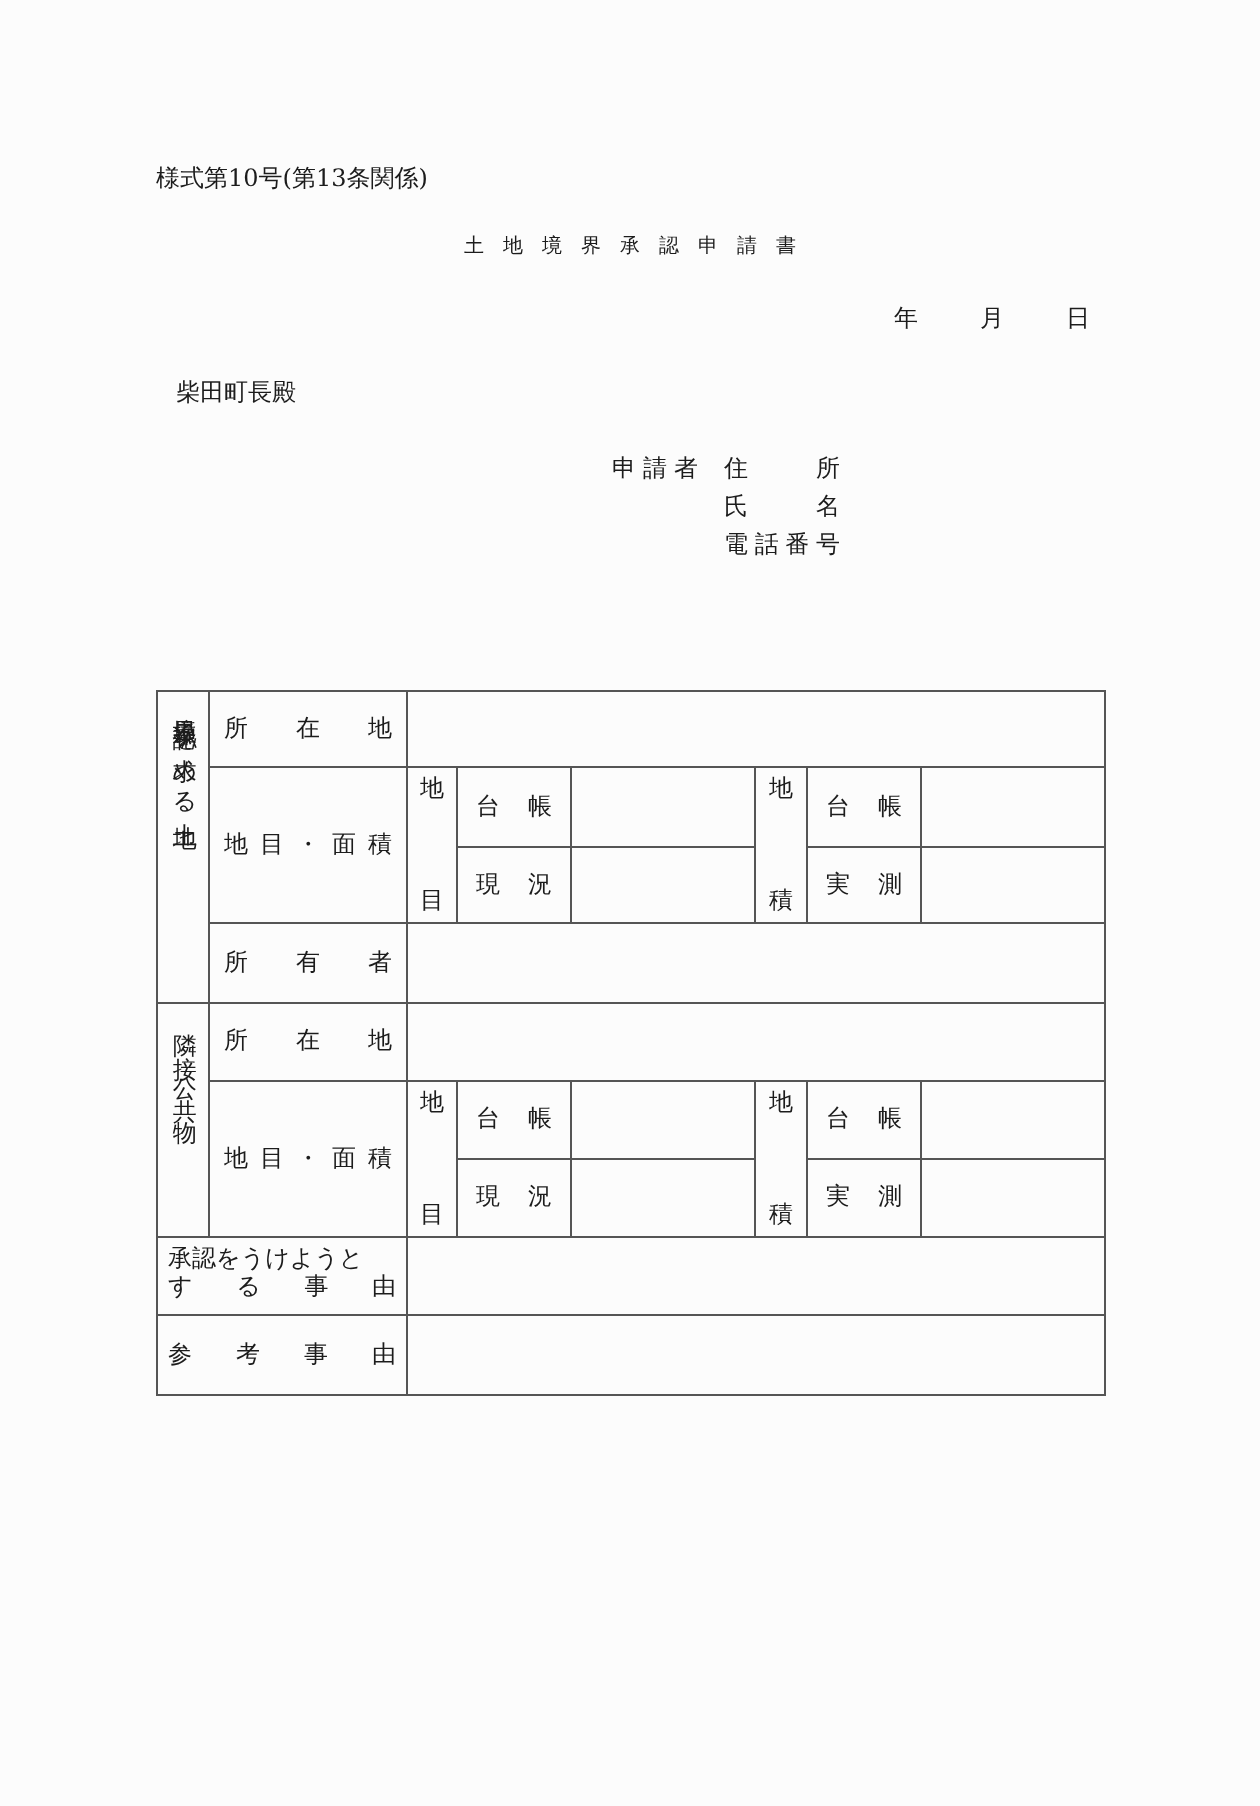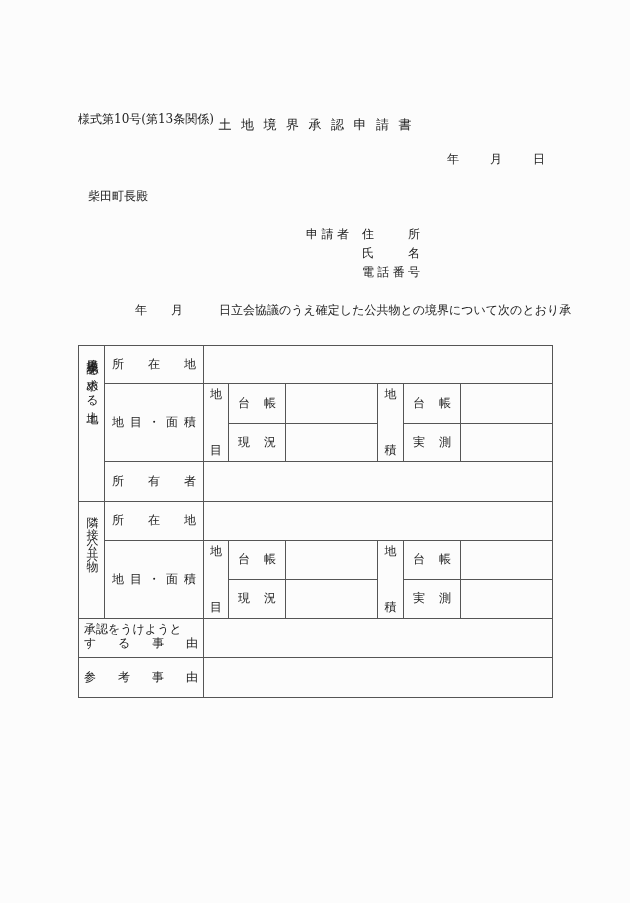--- a/index.html
+++ b/index.html
@@ -10,22 +10,22 @@
     font-size:12px;
   }
   .page{position:relative;width:630px;height:903px;overflow:hidden;}
   .abs{position:absolute;white-space:nowrap;line-height:1.15;}
 
   
   .jh{display:flex;justify-content:space-between;align-items:center;}
   
   .jv{display:flex;flex-direction:column;justify-content:space-between;align-items:center;height:70px;width:100%;box-sizing:border-box;}
 
-  .form-number{left:78px;top:83px;margin-top:30px;}
-  .doc-title{left:0;top:118px;width:630px;text-align:center;font-size:13px;letter-spacing:9.5px;text-indent:9.5px;}
+  .form-number{left:78px;top:83px;}
+  .doc-title{left:0;top:118px;width:630px;text-align:center;font-size:10px;letter-spacing:9.5px;text-indent:9.5px;}
   .date-line{left:447px;top:153px;width:98px;}
   .addressee{left:88px;top:190px;width:114px;display:flex;}
   .applicant{left:306px;top:228px;display:flex;align-items:flex-start;}
   .applicant-label{width:43px;}
   .applicant-fields{margin-left:13px;width:58px;}
   .applicant-fields > div{margin-bottom:5px;}
   .body-par{left:78px;top:300px;width:500px;line-height:20px;}
   .body-par .indent{padding-left:57px;}
 
   .form-table{left:78px;top:345px;}
@@ -79,21 +79,20 @@
       <div class="jh">
           <span>電</span>
           <span>話</span>
           <span>番</span>
           <span>号</span>
         </div>
     </div>
   </div>
 
   <div class="abs body-par">
-    <div class="indent">年　　月　　　日立会協議のうえ確定した公共物との境界について次のとおり承</div>
   </div>
 
   <div class="abs form-table">
     <table>
       <colgroup>
         <col style="width:26px">
           <col style="width:99px">
           <col style="width:25px">
           <col style="width:57px">
         <col style="width:92px">

